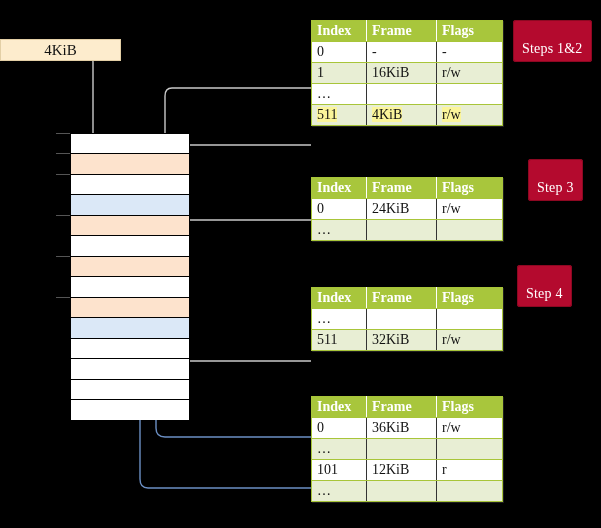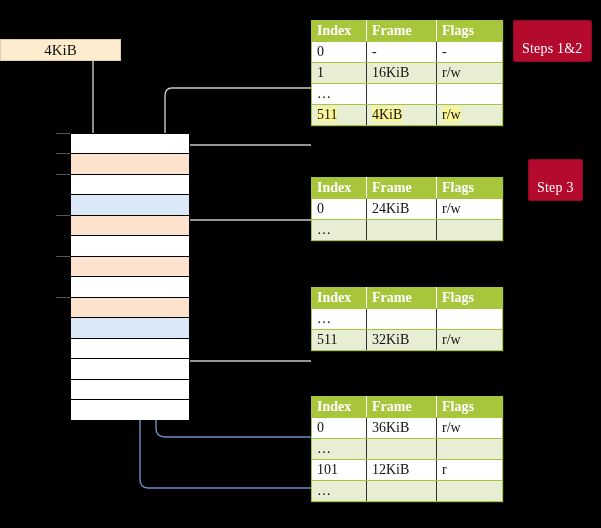--- a/index.html
+++ b/index.html
@@ -154,20 +154,23 @@
     <div class="tick" style="top:123px;"></div>
     <div class="tick" style="top:164px;"></div>
   </div>
 
   <div class="step-badge" style="left:513px;top:20px;">
     <span>Steps 1&amp;2</span>
   </div>
   <div class="step-badge" style="left:521px;top:159px;margin-left:7px;">
     <span>Step 3</span>
   </div>
+  <div class="step-badge" style="left:517px;top:265px;">
+    <span>Step 4</span>
+  </div>
 
   <table class="ptable" style="left:311px;top:20px;">
     <thead>
       <tr>
         <th class="col-index">Index</th>
         <th class="col-frame">Frame</th>
         <th class="col-flags">Flags</th>
       </tr>
     </thead>
     <tbody>

